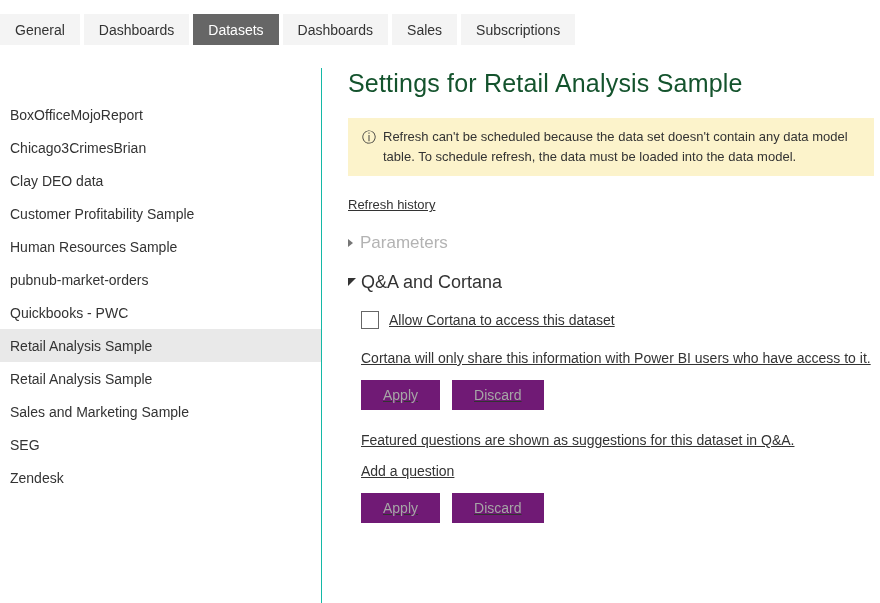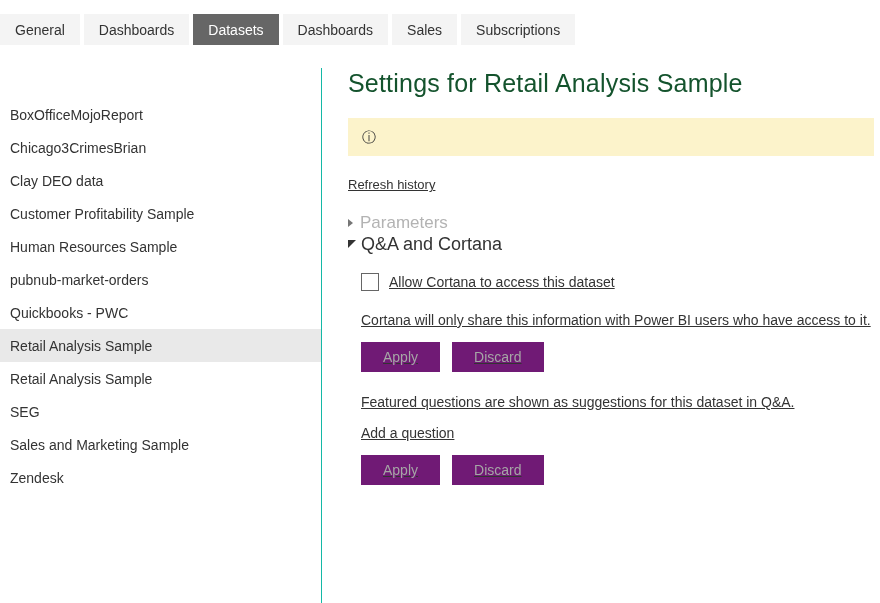--- a/index.html
+++ b/index.html
@@ -111,21 +111,21 @@
     margin-right: 7px;
   }
   .section-heading {
     display: flex;
     align-items: flex-start;
     font-size: 18px;
     color: #333333;
     line-height: 22px;
     cursor: pointer;
   }
-  .qa-heading { }
+  .qa-heading { margin-top: 18px; }
   .featured-heading { margin-top: 38px; }
   .tri-expanded {
     width: 0; height: 0;
     border-top: 8px solid #333333;
     border-right: 8px solid transparent;
     margin-right: 5px;
     margin-top: 7px;
   }
   .section-content { margin-left: 13px; text-decoration: underline; }
   .checkbox-row {
@@ -179,30 +179,31 @@
   <div class="sidebar">
       <div class="side-item">BoxOfficeMojoReport</div>
       <div class="side-item">Chicago3CrimesBrian</div>
       <div class="side-item">Clay DEO data</div>
       <div class="side-item">Customer Profitability Sample</div>
       <div class="side-item">Human Resources Sample</div>
       <div class="side-item">pubnub-market-orders</div>
       <div class="side-item">Quickbooks - PWC</div>
       <div class="side-item selected">Retail Analysis Sample</div>
       <div class="side-item">Retail Analysis Sample</div>
+      <div class="side-item">Sales and Marketing Sample</div>
       <div class="side-item">SEG</div>
-      <div class="side-item">Sales and Marketing Sample</div>
       <div class="side-item">Zendesk</div>
     </div>
 
   <div class="main">
     <div class="page-title">Settings for Retail Analysis Sample</div>
 
     <div class="warning">
       <span class="info-icon">ⓘ</span>
+      <span class="warning-text">Refresh can't be scheduled because the data set doesn't contain any data model table. To schedule refresh, the data must be loaded into the data model.</span>
     </div>
 
     <span class="link refresh-history">Refresh history</span>
 
     <div class="parameters-row">
       <span class="tri-collapsed"></span>
       <span>Parameters</span>
     </div>
 
     <div class="section-heading qa-heading">

